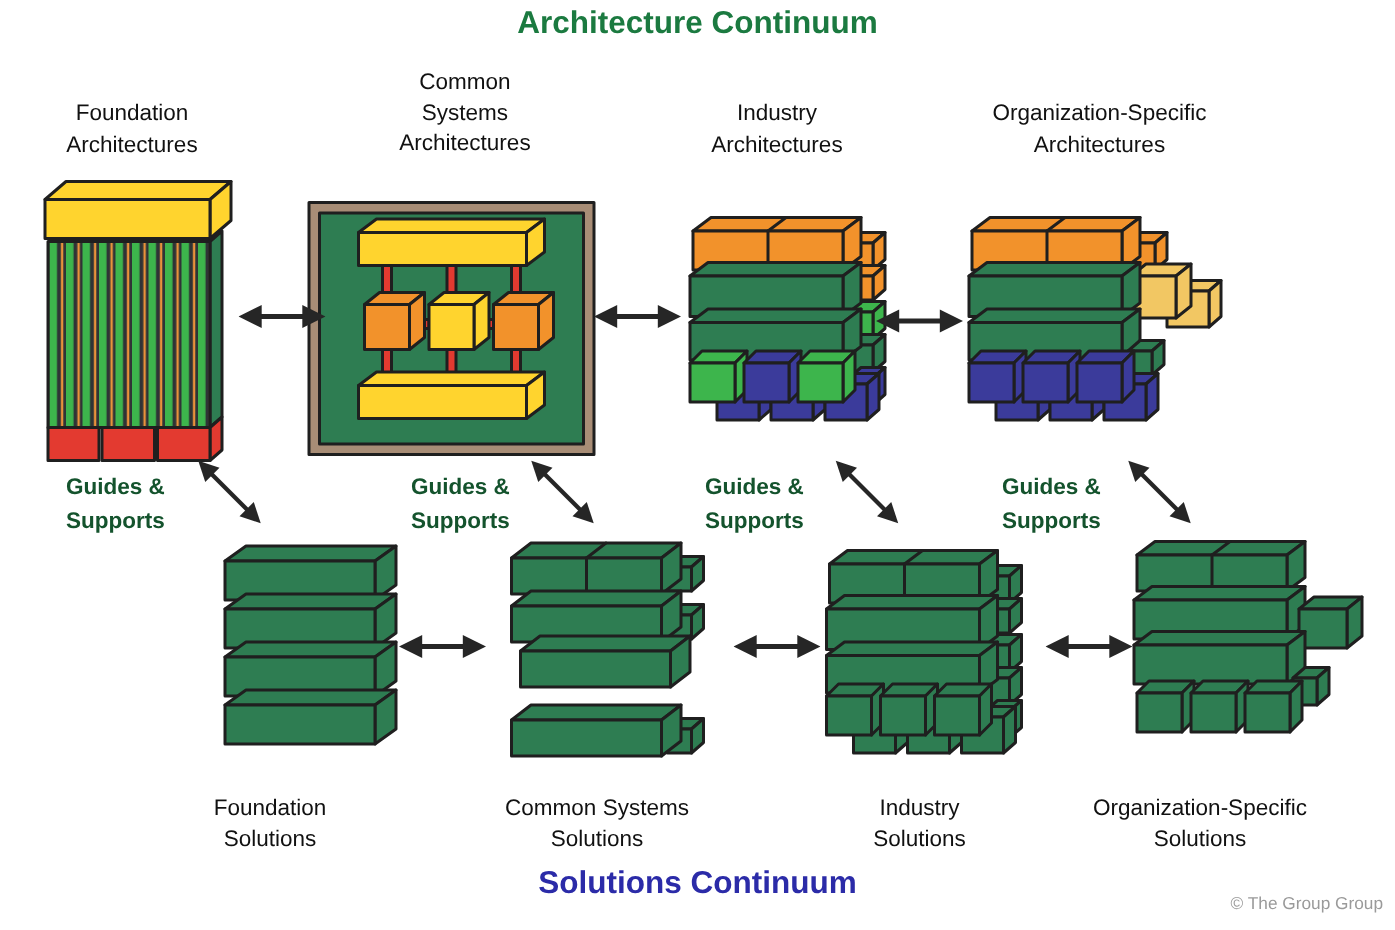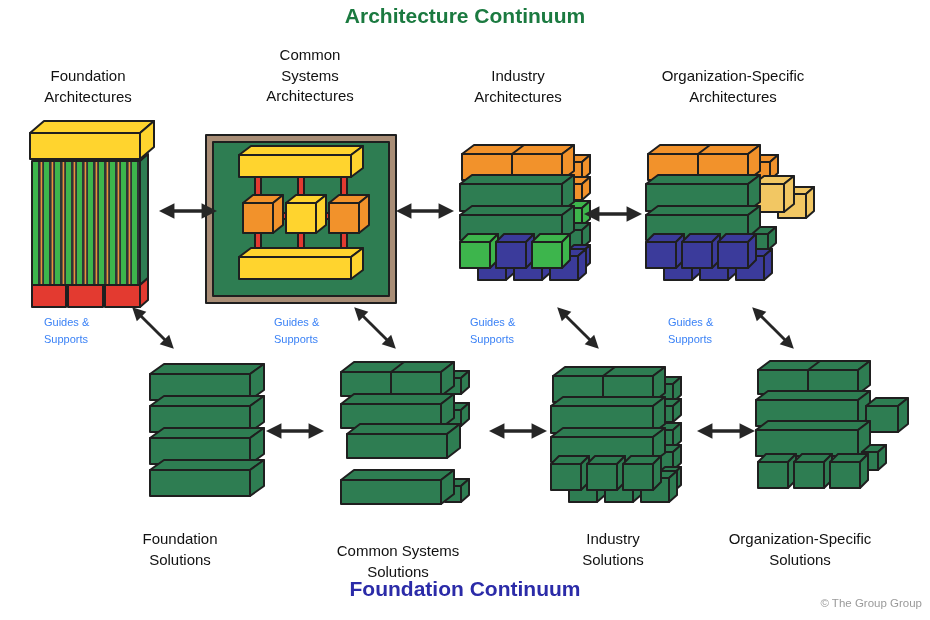--- a/index.html
+++ b/index.html
@@ -3,21 +3,21 @@
 <meta charset="utf-8">
 <style>
   html,body{margin:0;padding:0;background:#fff;}
   .canvas{position:relative;width:930px;height:620px;background:#ffffff;overflow:hidden;
           font-family:"Liberation Sans",sans-serif;color:#1a1a1a;}
   .abs{position:absolute;}
   .big-title{font-size:21px;font-weight:bold;text-align:center;width:100%;}
   .title-arch{color:var(--title-green);}
   .title-sol{color:var(--title-blue);}
   .node-label{font-size:15px;font-weight:normal;text-align:center;line-height:1.38;white-space:pre-line;color:#111;}
-  .guides-label{font-size:11px;font-weight:normal;line-height:1.5;white-space:pre-line;color:#3b82f6;}
+  .guides-label{font-size:15px;font-weight:bold;line-height:1.5;white-space:pre-line;color:#14532d;}
   .copyright{font-size:11.5px;color:var(--copyright-gray);}
   svg .face{stroke:var(--outline);stroke-width:2;stroke-linejoin:round;}
   svg .edge{stroke:var(--outline);stroke-width:2;fill:none;stroke-linecap:round;}
   svg .nostroke{stroke:none;}
   .f-green{fill:var(--green);}
   .f-lgreen{fill:var(--green-bright);}
   .f-yellow{fill:var(--yellow);}
   .f-orange{fill:var(--orange);}
   .f-red{fill:var(--red);}
   .f-blue{fill:var(--blue);}
@@ -357,23 +357,23 @@
     <polygon points="60,11 44,3 44,19"></polygon>
   </svg>
   <svg class="abs arrow" style="left:697px;top:420px;" width="58" height="22" viewBox="0 0 60 22">
     <line x1="12" y1="11" x2="48" y2="11"></line>
     <polygon points="0,11 16,3 16,19"></polygon>
     <polygon points="60,11 44,3 44,19"></polygon>
   </svg>
 
   <div class="abs node-label" style="left:110px;top:529px;width:140px;">Foundation
 Solutions</div>
-  <div class="abs node-label" style="left:318px;top:529px;width:160px;margin-top:12px;">Common Systems
+  <div class="abs node-label" style="left:318px;top:529px;width:160px;">Common Systems
 Solutions</div>
   <div class="abs node-label" style="left:543px;top:529px;width:140px;">Industry
 Solutions</div>
   <div class="abs node-label" style="left:700px;top:529px;width:200px;">Organization-Specific
 Solutions</div>
 
-  <div class="abs big-title title-sol" style="top:577px;left:0;">Foundation Continuum</div>
+  <div class="abs big-title title-sol" style="top:577px;left:0;">Solutions Continuum</div>
   <div class="abs copyright" style="right:8px;top:597px;">© The Group Group</div>
 
 </div>
 
 </body></html>

